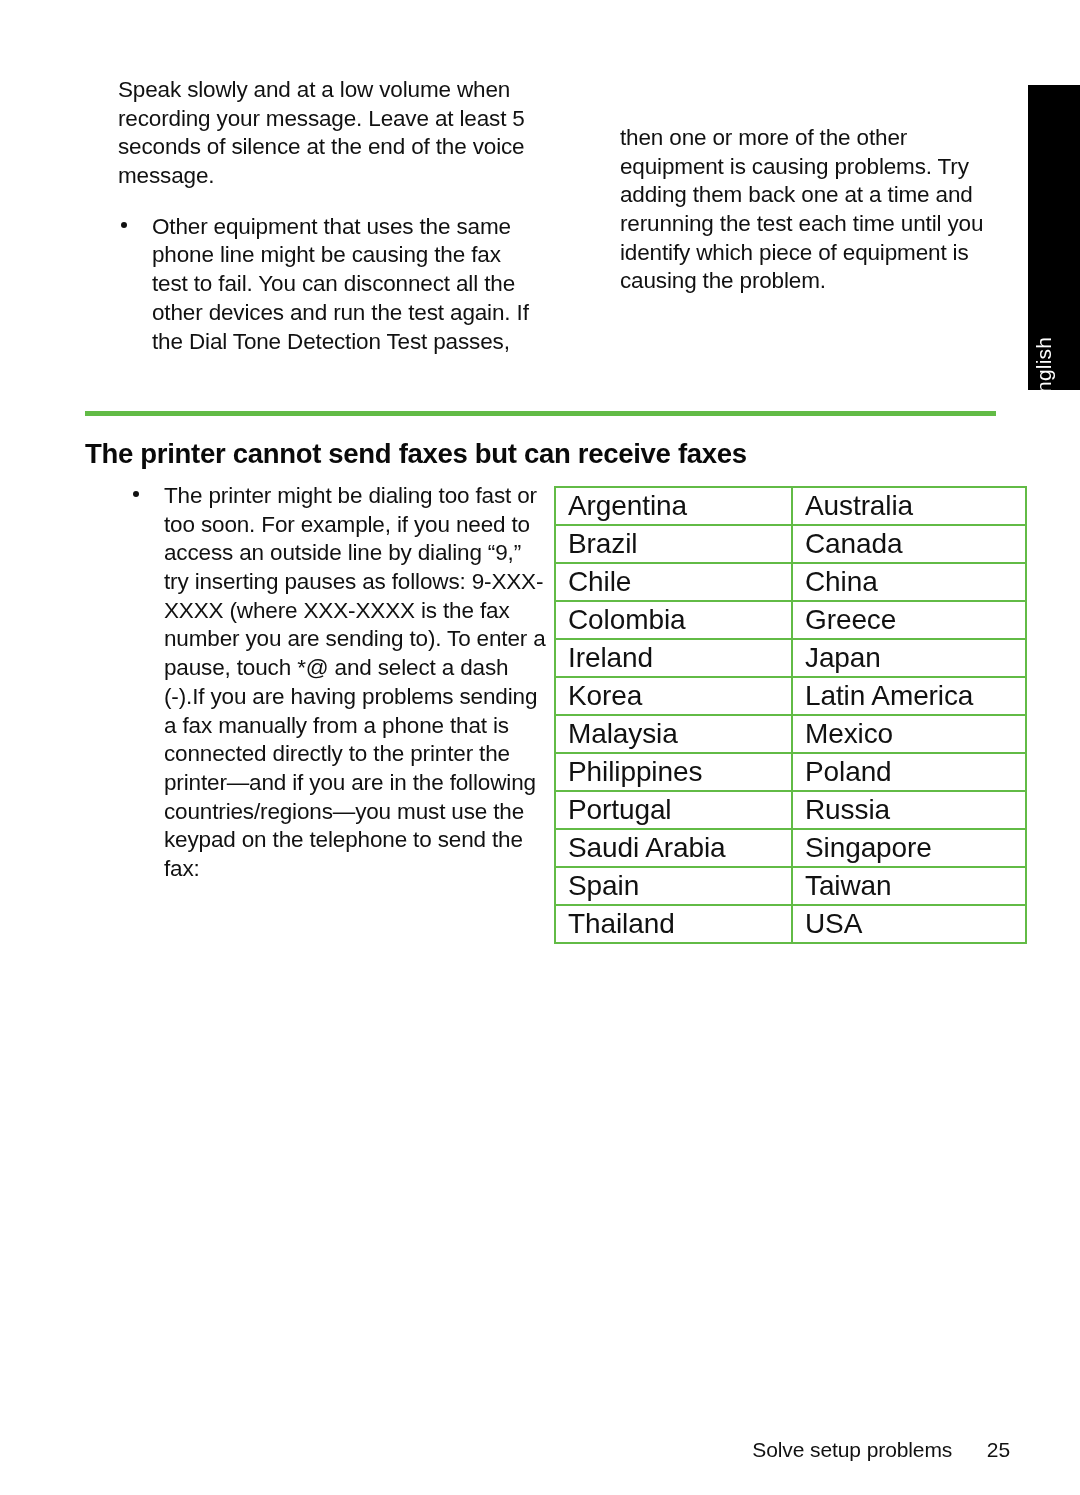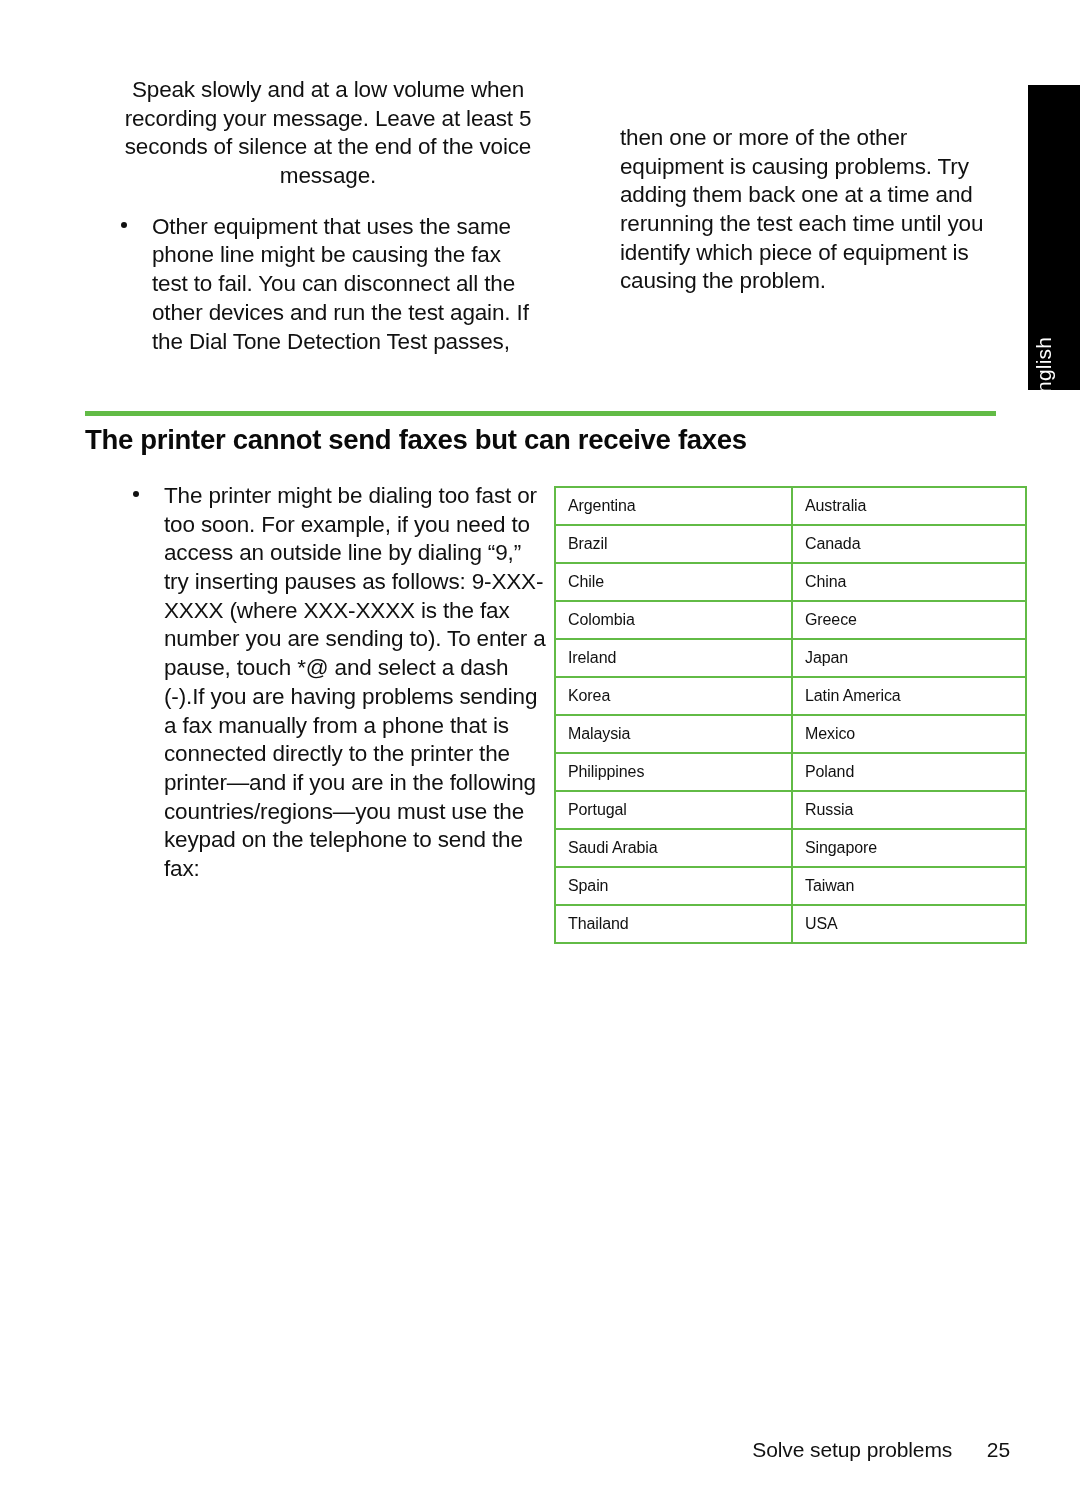--- a/index.html
+++ b/index.html
@@ -67,21 +67,20 @@
 
   p.body {
     margin: 0;
     font-size: 22.5px;
     line-height: 1.275;
     letter-spacing: -0.15px;
     color: #111111;
   }
   .indent-para {
     margin-left: 34px;
-    text-align: center;
   }
 
   .bullet-row {
     position: relative;
     margin-top: 22px;
     padding-left: 34px;
   }
   .bullet-dot {
     position: absolute;
     left: 3px;
@@ -97,21 +96,21 @@
     position: absolute;
     left: 85px;
     top: 411px;
     width: 911px;
     height: 5px;
     background: #62bb46;
   }
   .section-heading {
     position: absolute;
     left: 85px;
-    top: 424px;
+    top: 438px;
     width: 900px;
     margin: 0;
     font-size: 27.5px;
     font-weight: bold;
     letter-spacing: -0.3px;
     color: #0a0a0a;
     line-height: 1.15;
   }
 
   
@@ -131,21 +130,21 @@
     left: 554px;
     top: 486px;
     width: 443px;
     border-collapse: collapse;
     table-layout: fixed;
   }
   .country-table td {
     border: 2px solid #62bb46;
     height: 36px;
     padding: 0 0 0 12px;
-    font-size: 16px;
+    font-size: 28px;
     letter-spacing: -0.1px;
     color: #111111;
     vertical-align: middle;
     white-space: nowrap;
     overflow: hidden;
   }
   .country-table td.c1 { width: 223px; }
   .country-table td.c2 { width: 220px; }
 
   

